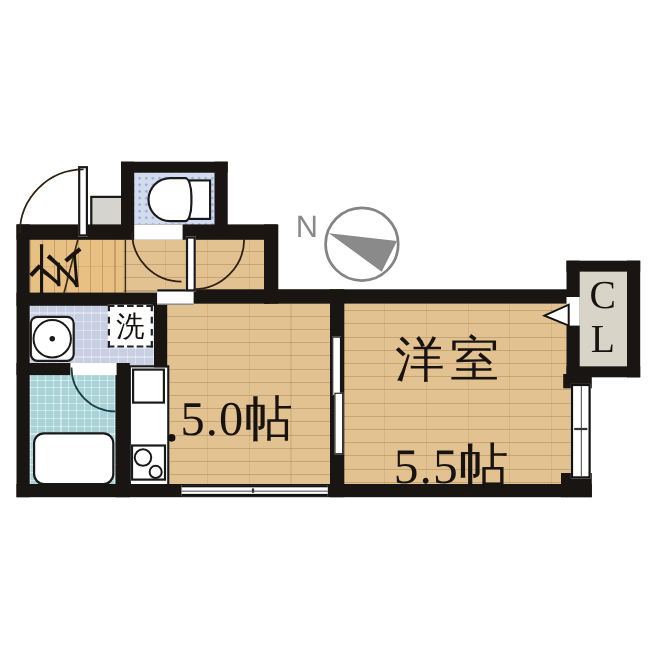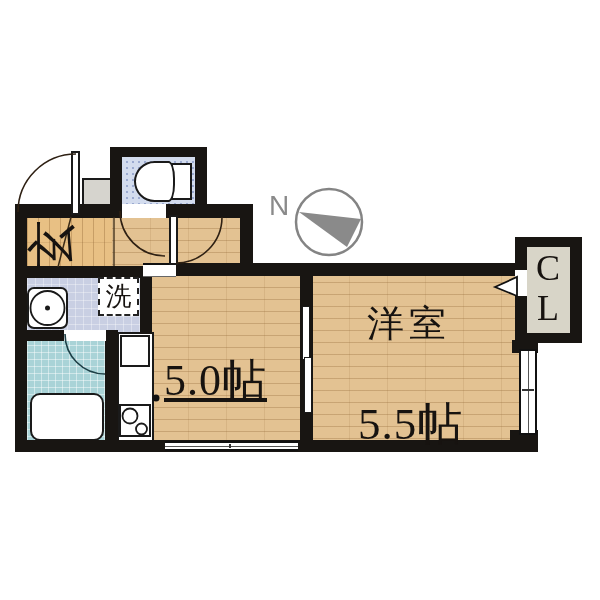--- a/index.html
+++ b/index.html
@@ -42,21 +42,21 @@
   .whitebox{background:#fff;border:2px solid #1a1a1a;}
   .dashedbox{background:#fff;border:2px dashed #222;z-index:4;display:flex;align-items:center;justify-content:center;}
 
   .win-h{border-top:2px solid #111;border-bottom:2px solid #111;}
   .win-h .mid{position:absolute;left:0;right:0;top:50%;height:1px;background:#555;}
   .win-h .tick{position:absolute;left:48%;top:15%;width:2px;height:70%;background:#333;}
   .win-v{border:2px solid #111;}
   .win-v .mid{position:absolute;top:0;bottom:0;left:50%;width:1px;background:#555;}
   .win-v .tick{position:absolute;top:46%;left:10%;width:80%;height:2px;background:#333;}
 
-  .kanji-big{font-size:37px;letter-spacing:5px;}
+  .kanji-big{font-size:45px;letter-spacing:5px;}
   .size-big{font-size:44px;letter-spacing:1px;}
 </style>
 </head>
 <body>
 
 <div id="stage">
 
   <div class="floor wood-v" style="left:27px;top:216px;width:88px;height:52px;"></div>
   <div class="floor wood" style="left:112px;top:216px;width:135px;height:50px;"></div>
   <div class="floor wood" style="left:150px;top:263px;width:152px;height:179px;"></div>
@@ -129,20 +129,20 @@
     <polygon points="299,212 361,219 347,247" fill="#8a8a8a"></polygon>
     <polygon points="495,287 517,277 517,296" fill="#ffffff" stroke="#111" stroke-width="1.8"></polygon>
     <circle cx="47.5" cy="308" r="17" fill="#fff" stroke="#1a1a1a" stroke-width="1.8"></circle>
     <circle cx="47.5" cy="308" r="2.5" fill="#1a1a1a"></circle>
     <circle cx="130" cy="416" r="7.5" fill="#fff" stroke="#1a1a1a" stroke-width="1.8"></circle>
     <circle cx="141.5" cy="429" r="5.5" fill="#fff" stroke="#1a1a1a" stroke-width="1.8"></circle>
     <circle cx="156" cy="398" r="3.5" fill="#111"></circle>
   </svg>
 
   <div class="label" style="left:24px;top:217px;width:56px;height:54px;font-size:48px;line-height:54px;transform:rotate(-90deg);">玄</div>
-  <div class="label size-big" style="left:128px;top:359px;width:175px;text-decoration:underline;">5.0帖</div>
+  <div class="label size-big" style="left:128px;top:359px;width:175px;">5.0帖</div>
   <div class="label kanji-big" style="left:318px;top:305px;width:182px;">洋室</div>
   <div class="label size-big" style="left:318px;top:363px;width:185px;font-size:45px;margin-top:39px;">5.5帖</div>
   <div class="label" style="left:525px;top:250px;width:46px;font-size:36px;">C</div>
   <div class="label" style="left:525px;top:290px;width:46px;font-size:36px;">L</div>
   <div class="label" style="left:263px;top:192px;width:32px;font-size:28px;color:var(--c-compass-gray,#8a8a8a);font-family:'Liberation Sans','DejaVu Sans',sans-serif;">N</div>
 
 </div>
 
 </body></html>

